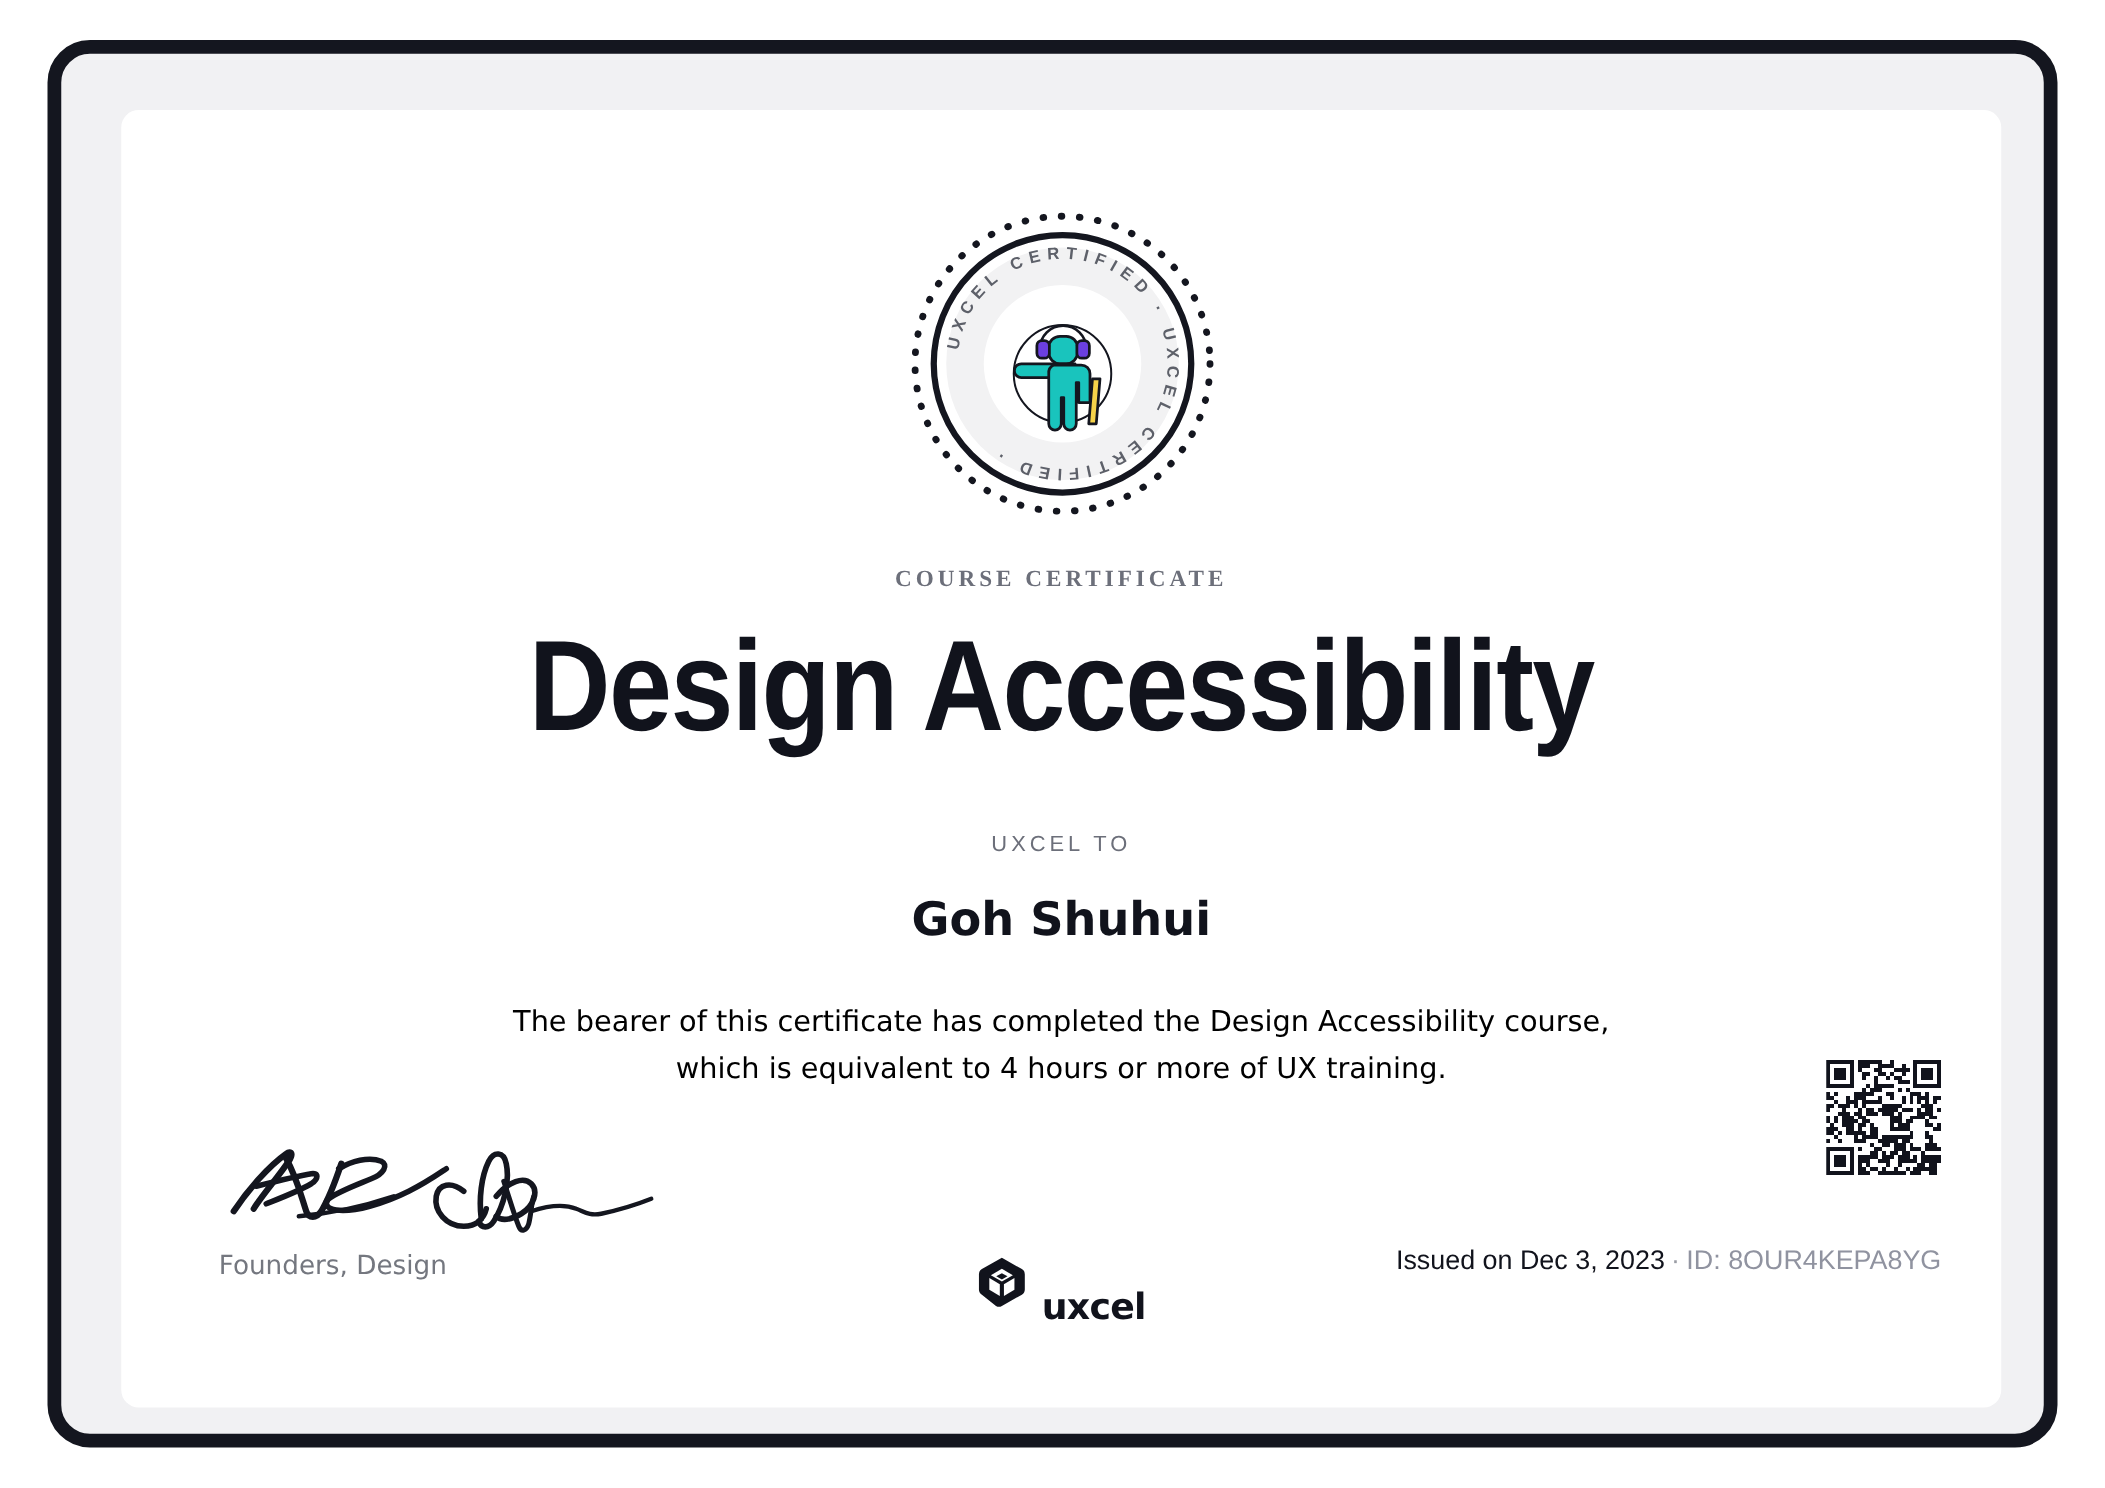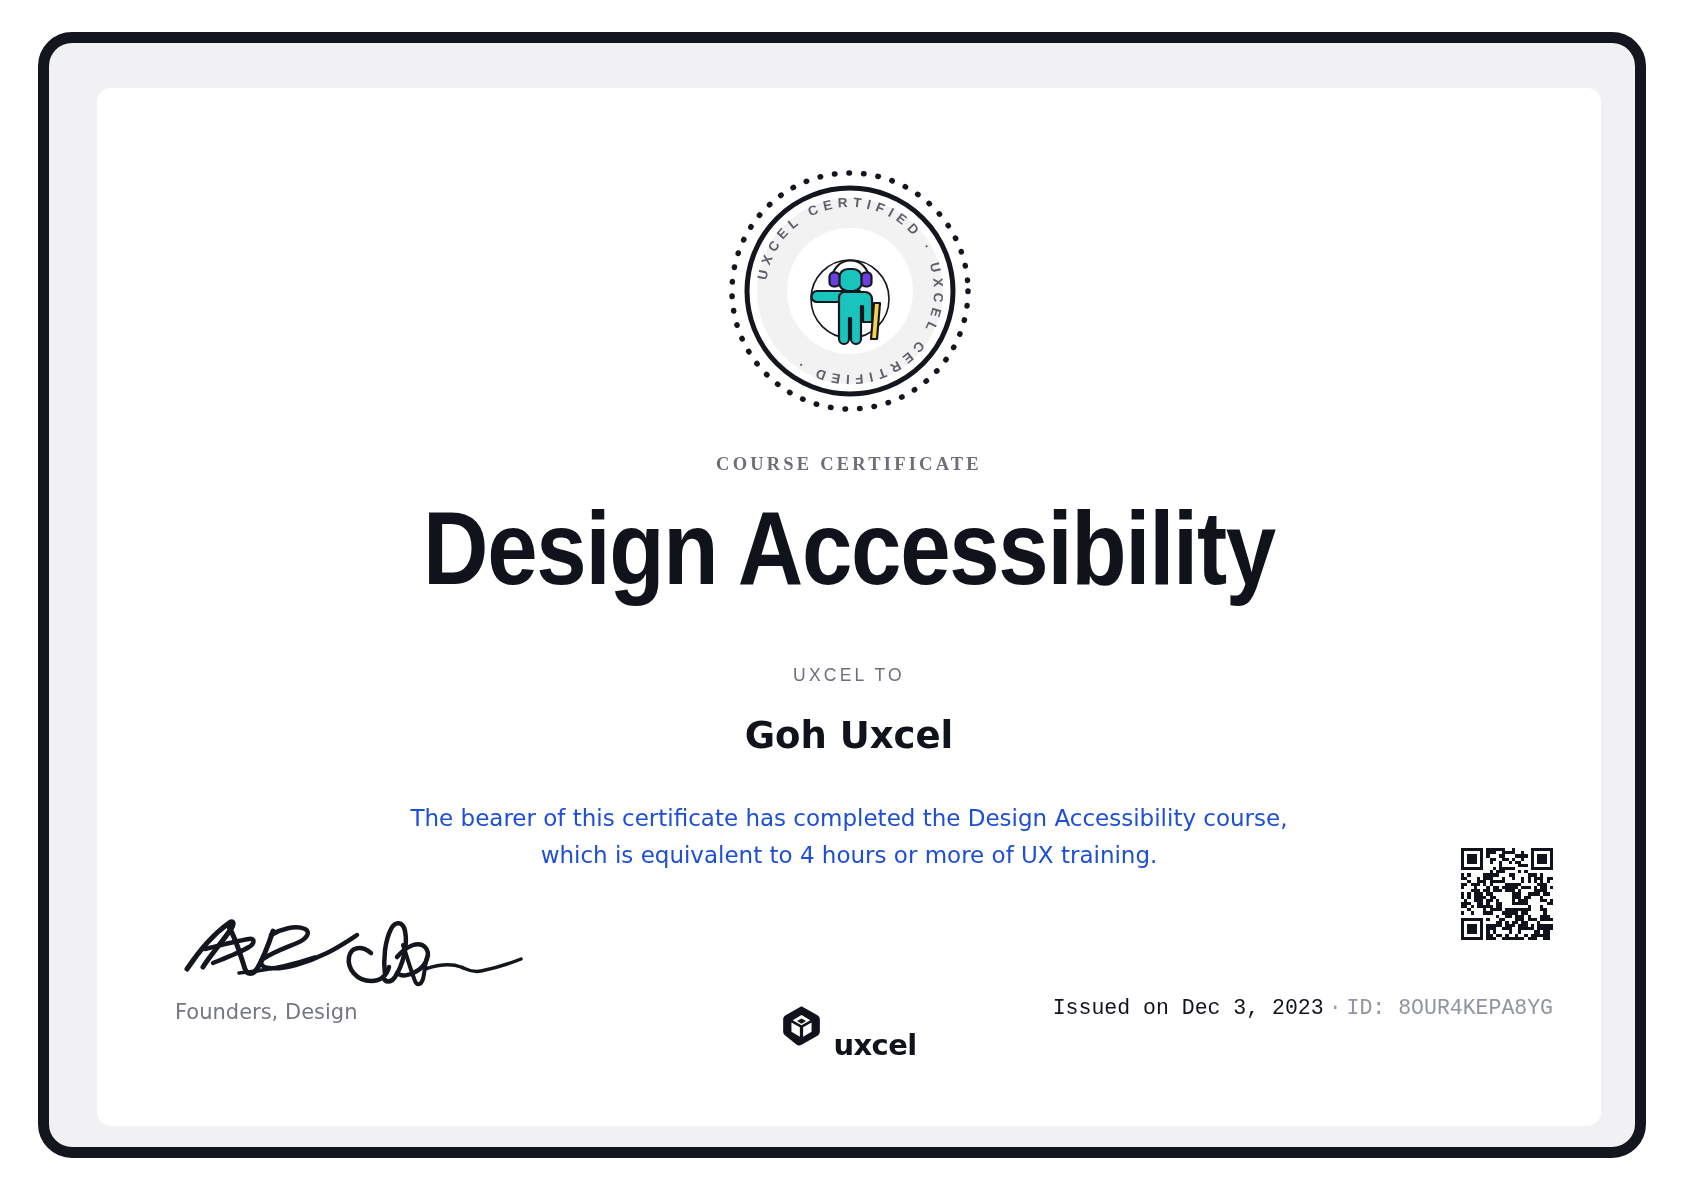--- a/index.html
+++ b/index.html
@@ -71,21 +71,21 @@
     font-size:37px;
     font-weight:700;
     color:#11131c;
     letter-spacing:0px;
     font-family:"DejaVu Sans", sans-serif;
   }
   #certificate-body{
     top:712px;
     font-size:23px;
     line-height:37px;
-    color:#1d4ed8;
+    color:#000000;
     font-weight:400;
     font-family:"DejaVu Sans", sans-serif;
   }
   #certificate-body .body-line{display:block;}
 
   
   #signature-block{
     position:absolute;
     left:78px;top:795px;
     width:350px;height:105px;
@@ -112,21 +112,21 @@
     font-family:"DejaVu Sans", sans-serif;
     margin-top:40px;
   }
 
   
   #issue-meta{
     position:absolute;
     right:48px;top:908px;
     font-size:21.5px;
     color:#11131c;
-    font-family:Liberation Mono, monospace;
+    font-family:Liberation Sans, sans-serif;
     white-space:nowrap;
   }
   #issue-meta .meta-sep{color:#9a9da5;padding:0 5px;}
   #issue-meta .meta-id{color:#9093a0;}
 
   
   #qr-code{
     position:absolute;
     right:48px;top:760px;
     width:92px;height:92px;
@@ -177,21 +177,21 @@
         </g>
       </svg>
     </div>
 
     <div class="center-col" id="course-label">COURSE CERTIFICATE</div>
 
     <div class="center-col" id="certificate-title">Design Accessibility</div>
 
     <div class="center-col" id="issued-to-label">UXCEL TO</div>
 
-    <div class="center-col" id="recipient-name">Goh Uxcel</div>
+    <div class="center-col" id="recipient-name">Goh Shuhui</div>
 
     <div class="center-col" id="certificate-body">
       <span class="body-line">The bearer of this certificate has completed the Design Accessibility course,</span>
       <span class="body-line">which is equivalent to 4 hours or more of UX training.</span>
     </div>
 
     <div id="signature-block">
       <svg width="350" height="105" viewBox="0 0 350 105" xmlns="http://www.w3.org/2000/svg">
         <g fill="none" stroke="#14161f" stroke-linecap="round" stroke-linejoin="round">
           <path d="M12 86 C24 68, 40 50, 54 40 C58 37, 60 40, 56 46 C48 58, 34 74, 28 84" stroke-width="5"></path>

